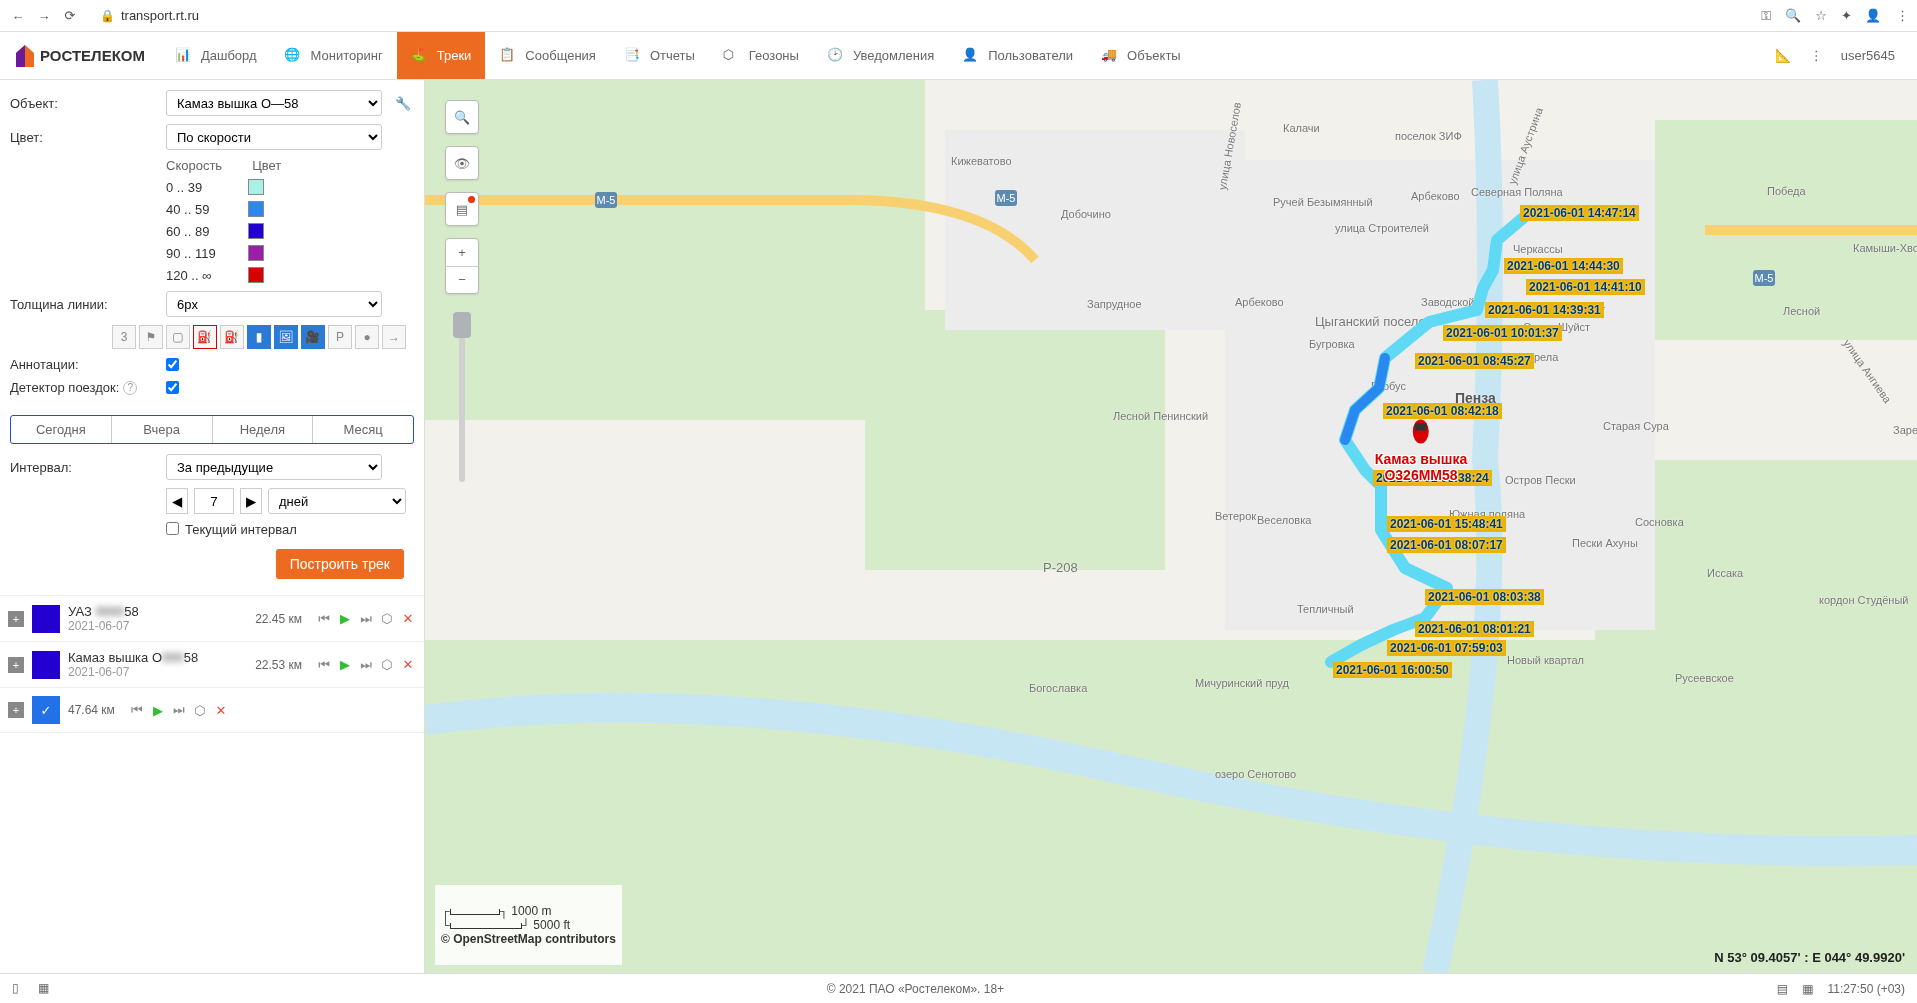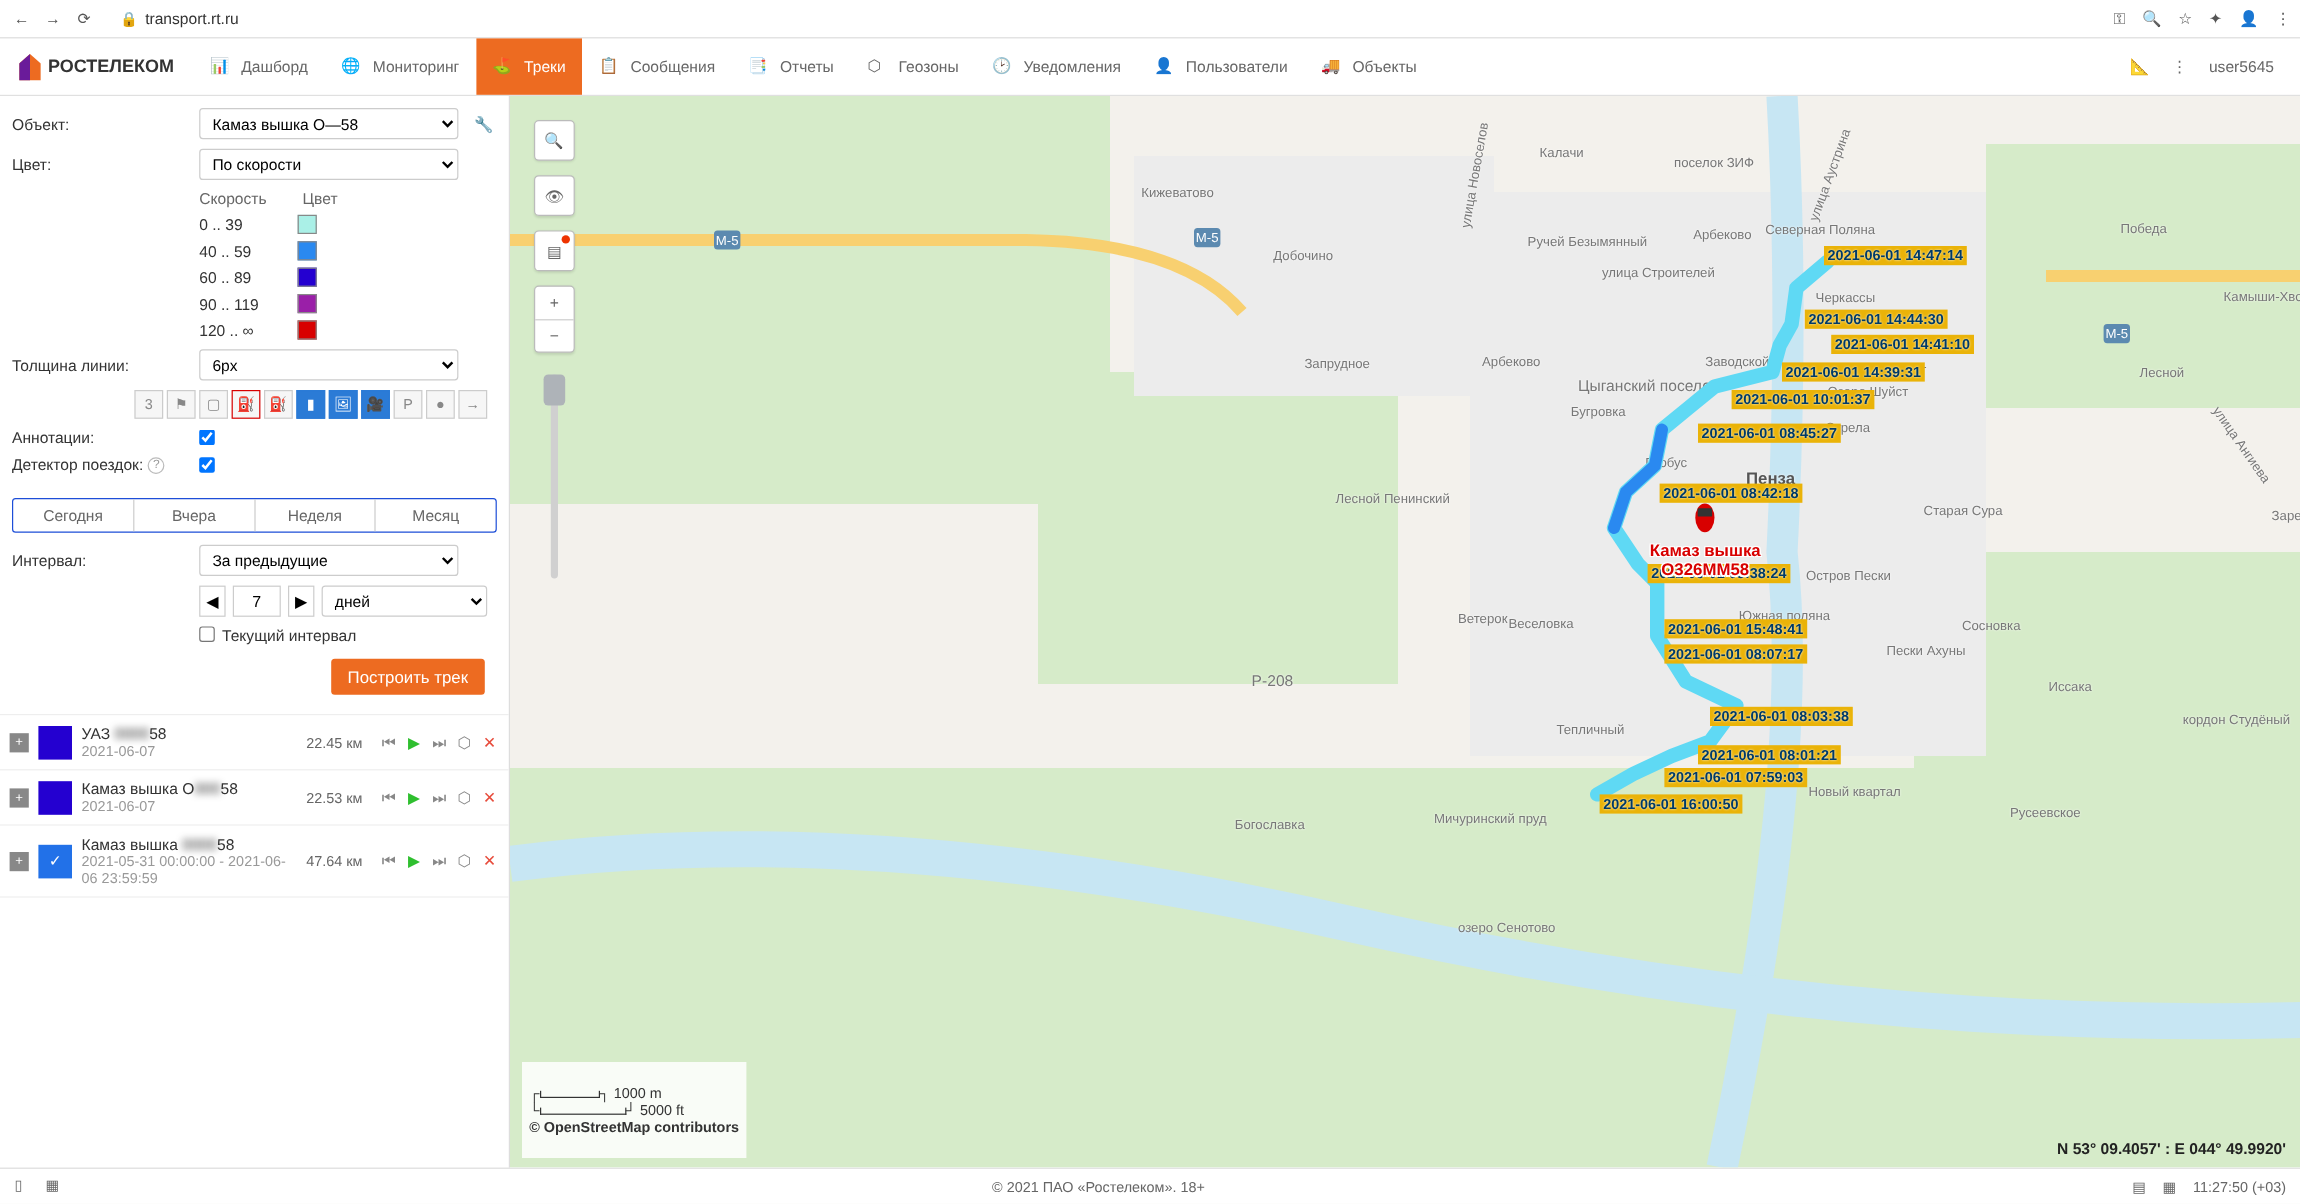--- a/index.html
+++ b/index.html
@@ -290,24 +290,20 @@
       <span class="ab">⏮</span>
       <span class="ab play">▶</span>
       <span class="ab">⏭</span>
       <span class="ab">⬡</span>
       <span class="ab del">✕</span>
     </div>
         </div>
         <div class="track">
           <div class="plus">+</div>
           <div class="check">✓</div>
-    <div class="info">
-            <div class="name">Камаз вышка <span class="blur">0000</span>58</div>
-            <div class="date">2021-05-31 00:00:00 - 2021-06-06 23:59:59</div>
-          </div>
     <div class="dist">47.64 км</div>
     <div class="actions">
       <span class="ab">⏮</span>
       <span class="ab play">▶</span>
       <span class="ab">⏭</span>
       <span class="ab">⬡</span>
       <span class="ab del">✕</span>
     </div>
         </div>
       </div>

